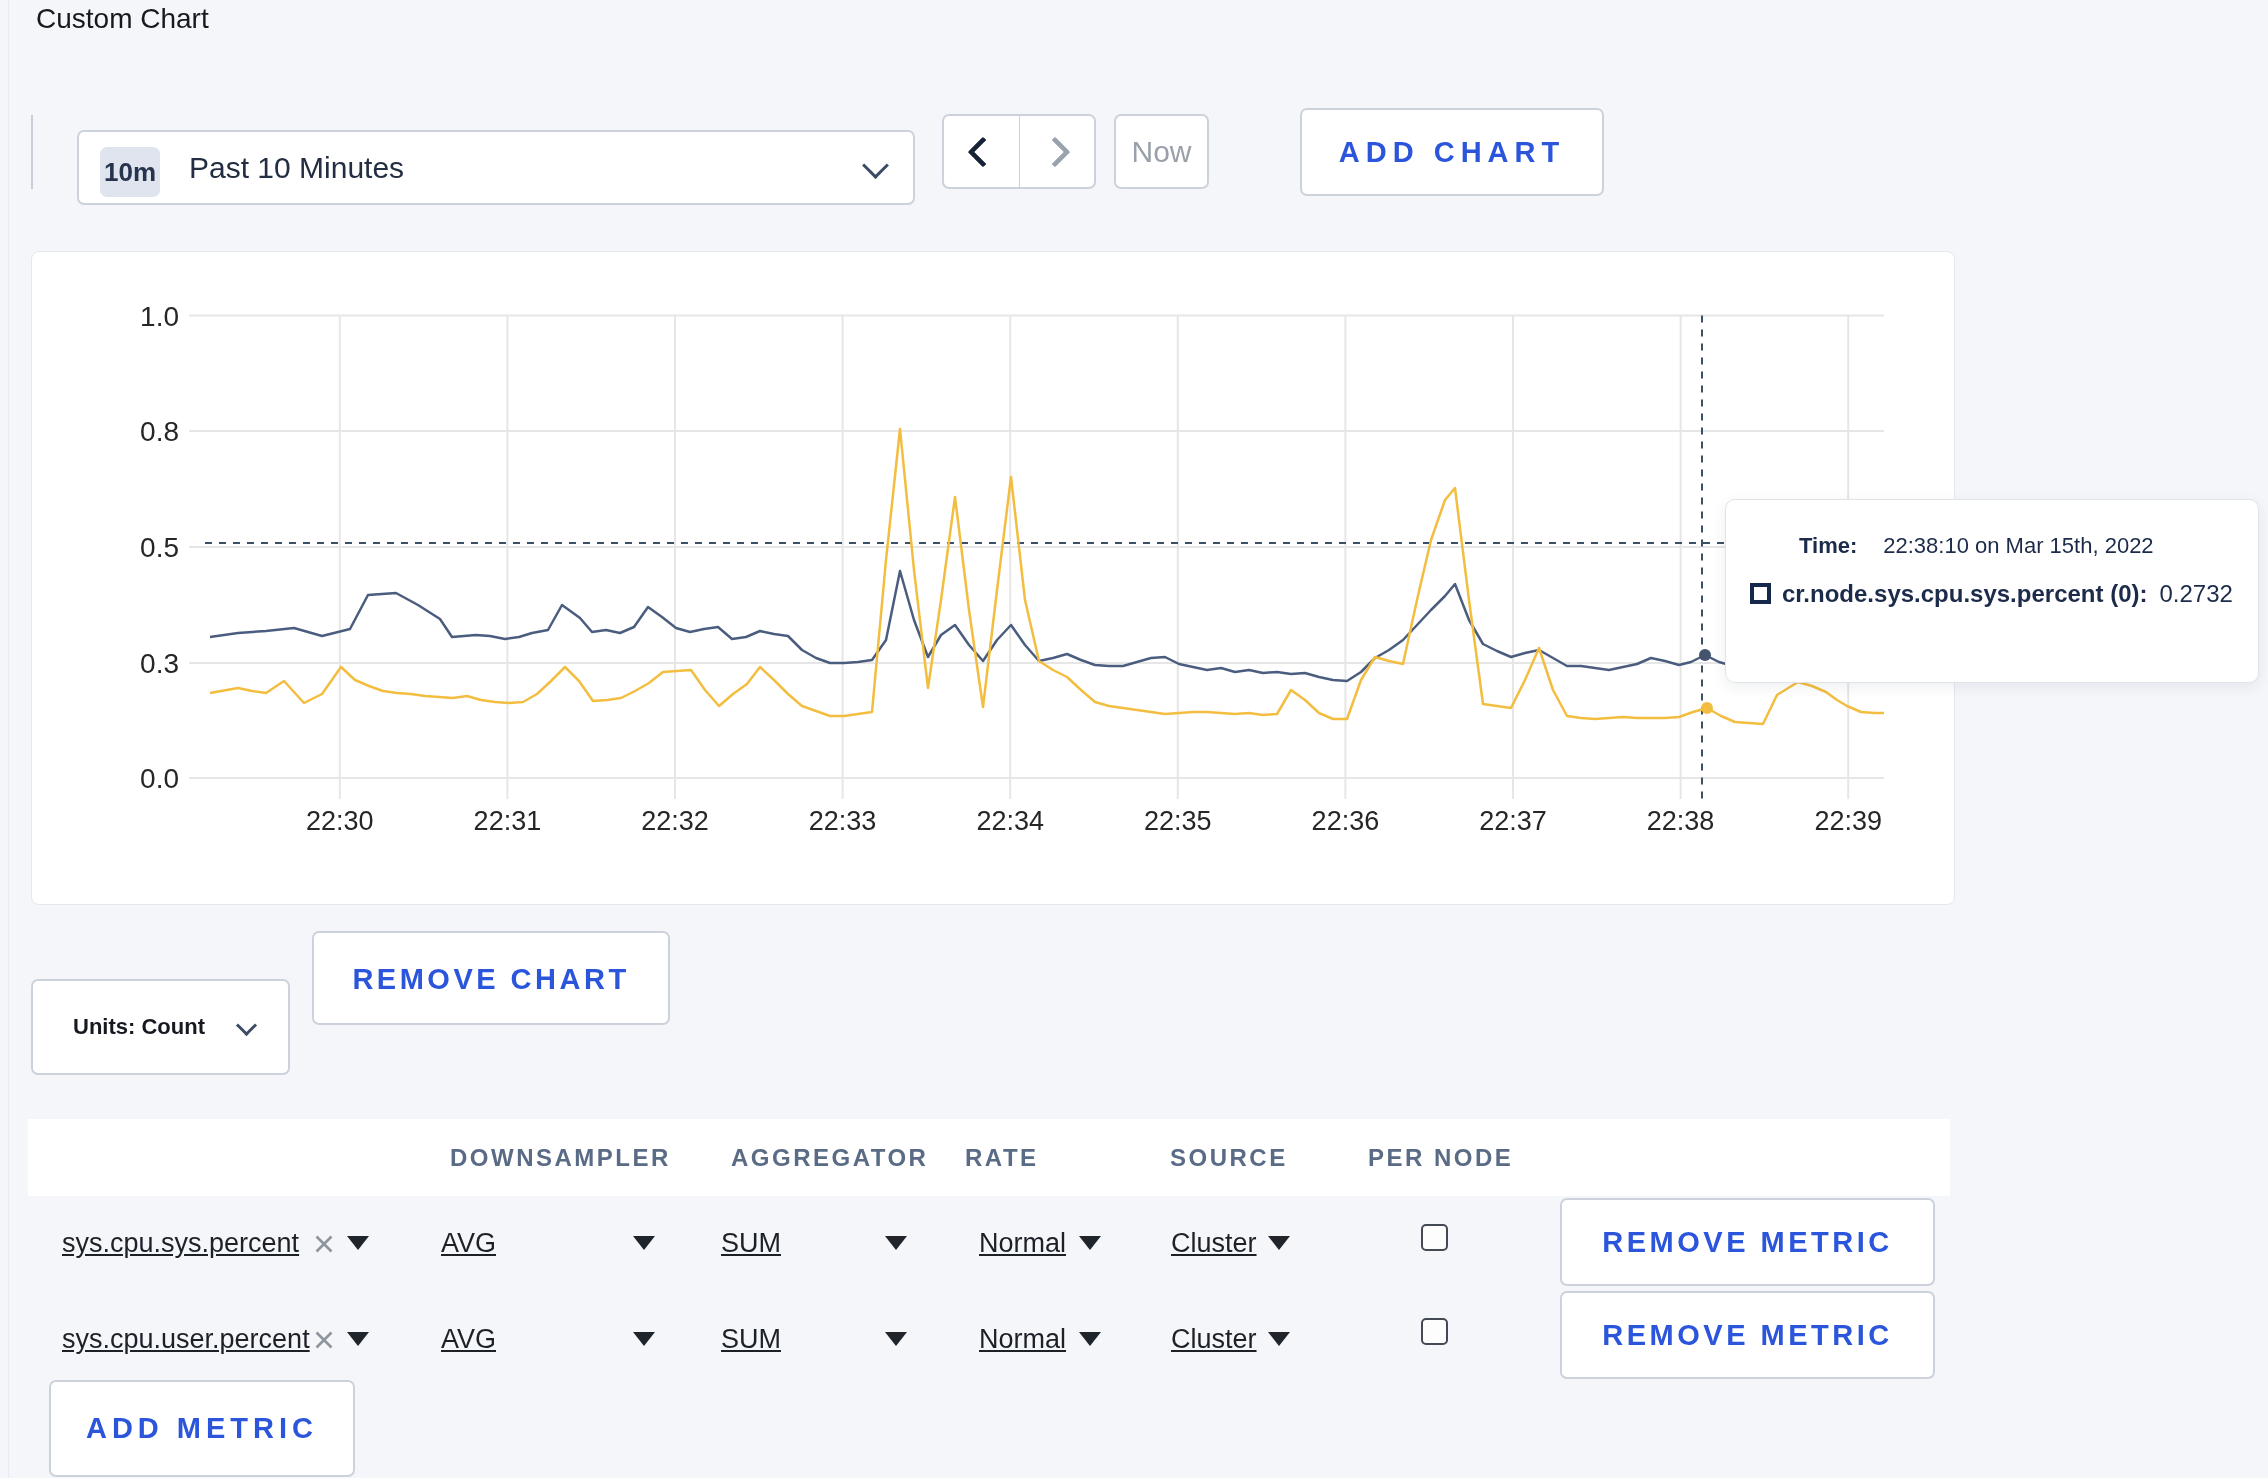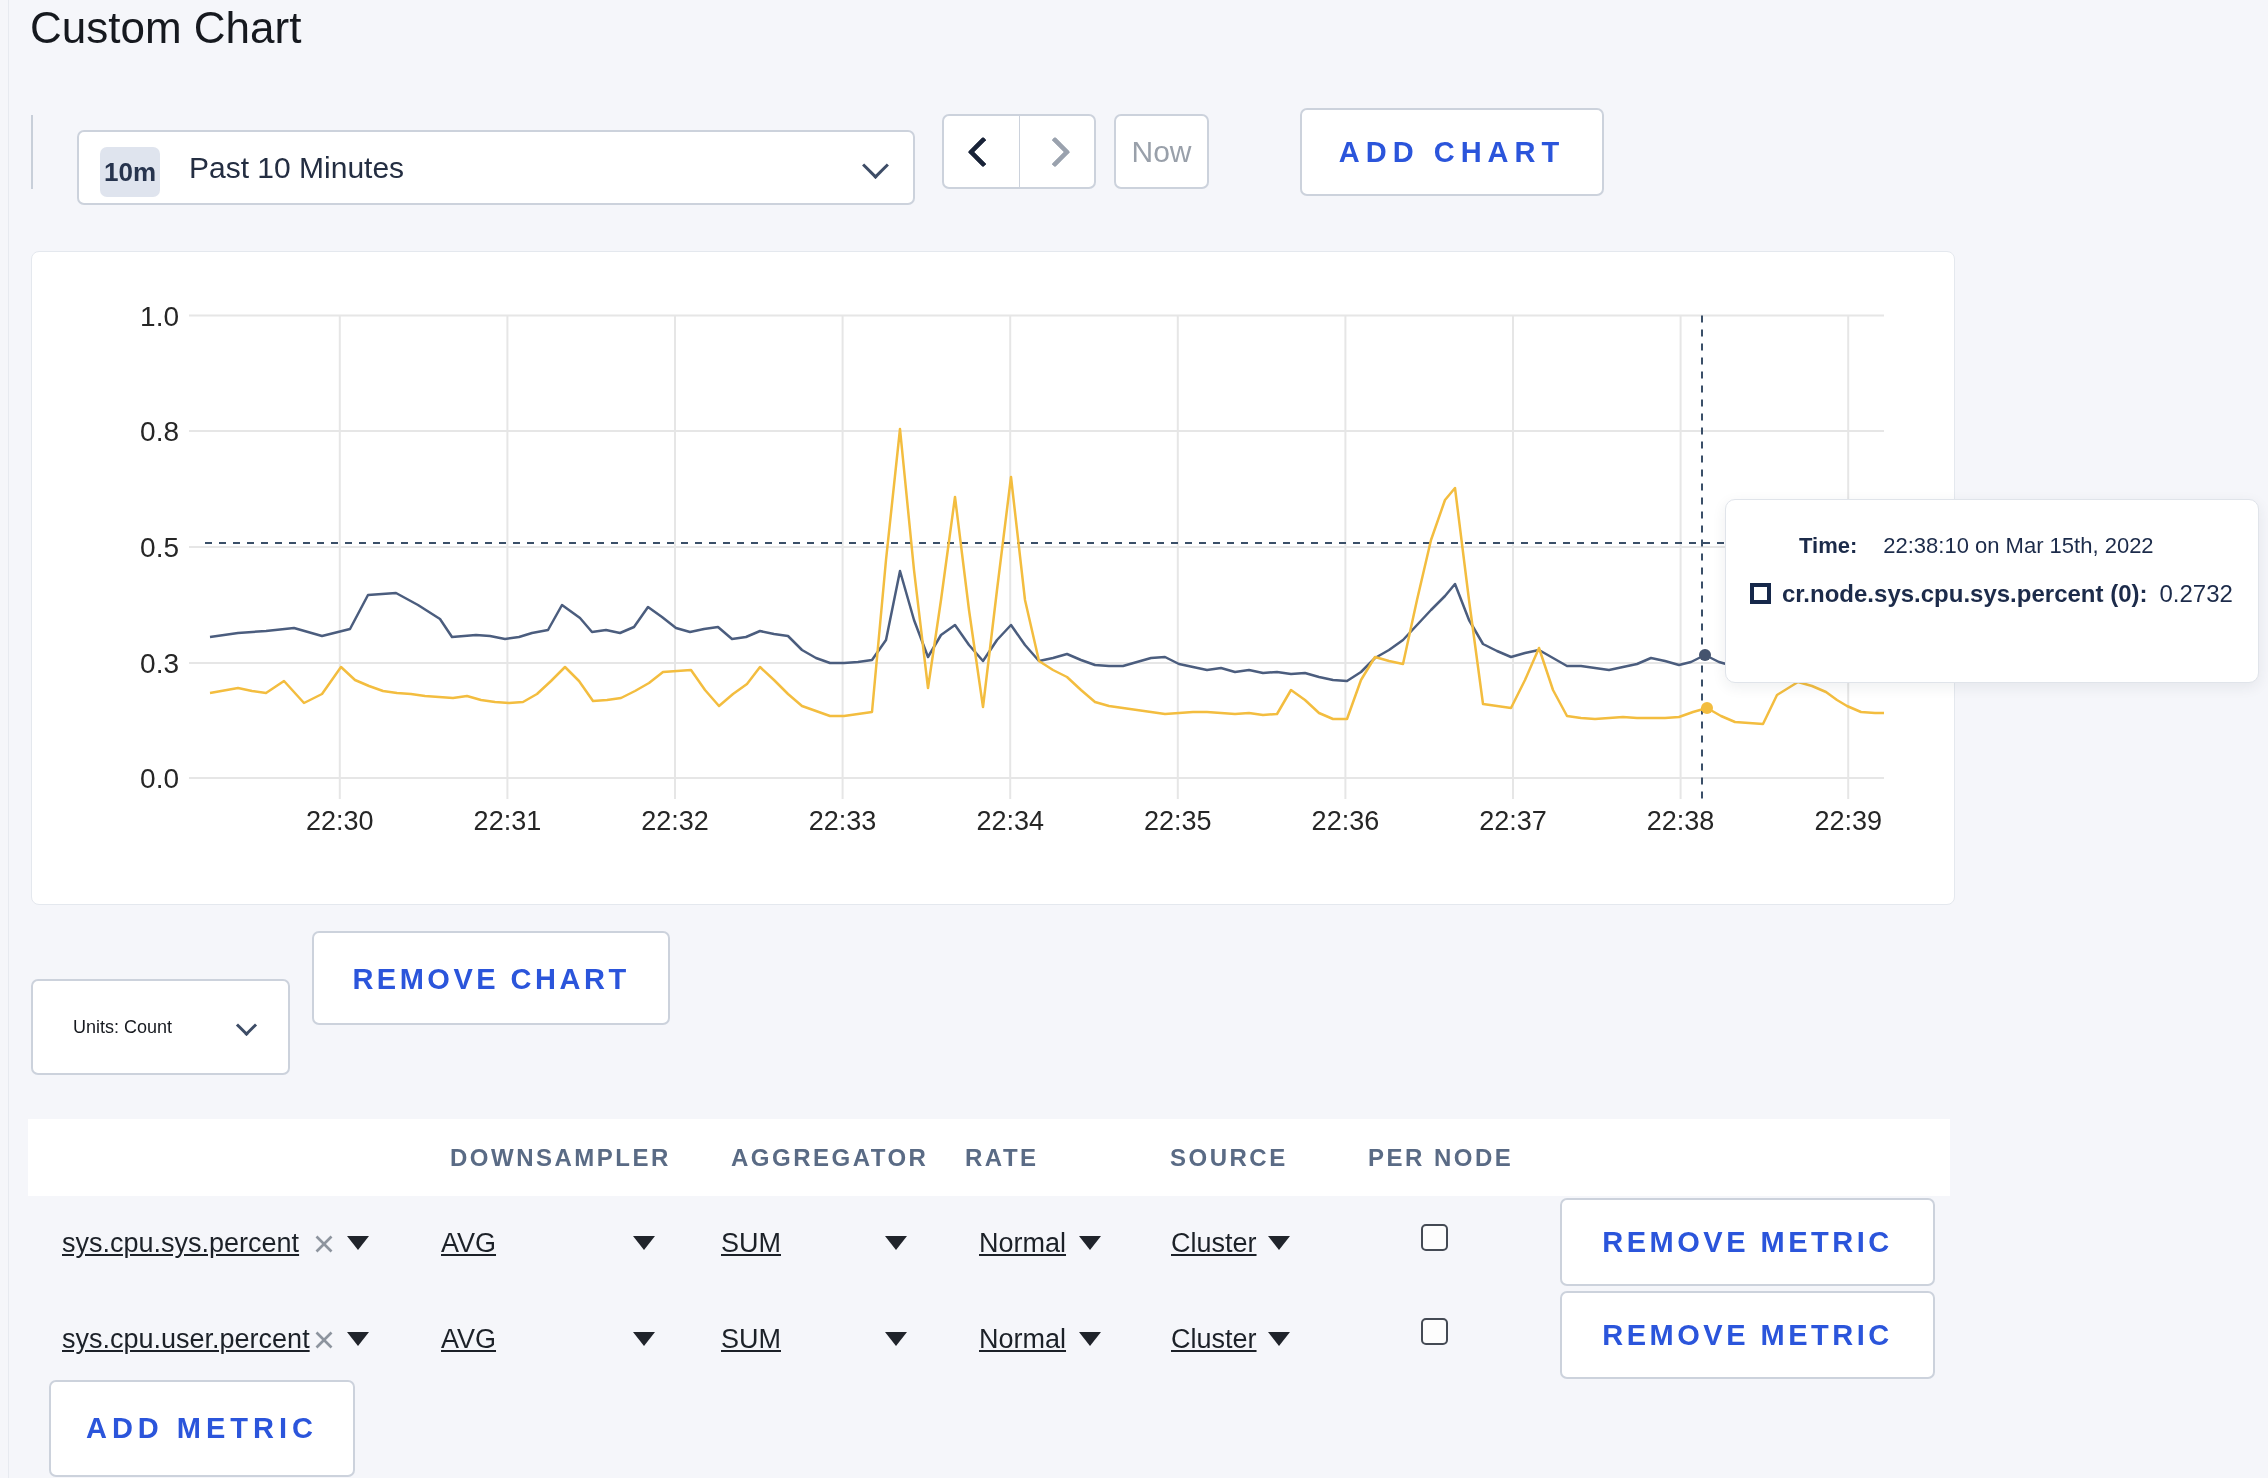--- a/index.html
+++ b/index.html
@@ -3,22 +3,22 @@
 <meta charset="utf-8">
 <style>
   html,body{margin:0;padding:0;}
   body{
     width:2268px;height:1478px;position:relative;overflow:hidden;
     background:#f5f6fa;
     font-family:"Liberation Sans", sans-serif;
   }
   .leftline{position:absolute;left:8px;top:0;width:1px;height:1478px;background:#e7eaf0;}
   h1{
-    position:absolute;left:30px;top:3px;margin:0;
-    font-size:44px;font-weight:400;color:#16191f;letter-spacing:0;
+    position:absolute;left:36px;top:3px;margin:0;
+    font-size:28px;font-weight:400;color:#16191f;letter-spacing:0;
   }
   .sep{position:absolute;left:31px;top:115px;width:2px;height:74px;background:#c8cfd9;}
   .btn{
     position:absolute;background:#fff;border:2px solid #ccd2dc;border-radius:7px;
     box-sizing:border-box;
   }
   .dropdown{left:77px;top:130px;width:838px;height:75px;}
   .badge{
     position:absolute;left:21px;top:15px;width:60px;height:50px;background:#dfe4ee;border-radius:7px;
     color:#27344e;font-size:26px;font-weight:700;text-align:center;line-height:50px;
@@ -41,21 +41,21 @@
     box-sizing:border-box;color:#1c2b4a;
   }
   .ttrow1{position:absolute;left:73px;top:33px;font-size:22px;}
   .ttrow1 b{font-weight:700;margin-right:26px;}
   .ttleg{position:absolute;left:24px;font-size:24px;font-weight:700;white-space:nowrap;}
   .sq{display:inline-block;width:21px;height:21px;box-sizing:border-box;margin-right:11px;position:relative;top:2px;}
   .sqnavy{border:4px solid #16284a;}
   .sqyellow{border:4px solid #f5bf33;}
   .ttval{font-weight:400;margin-left:12px;}
   .unitsbtn{left:31px;top:979px;width:259px;height:96px;}
-  .unitstext{position:absolute;left:40px;top:0;line-height:92px;font-size:18px;font-weight:400;color:#16191f;}
+  .unitstext{position:absolute;left:40px;top:0;line-height:92px;font-size:22px;font-weight:700;color:#16191f;}
   .unitschev{position:absolute;right:34px;top:37px;width:12px;height:12px;border-right:3px solid #3d4c66;border-bottom:3px solid #3d4c66;transform:rotate(45deg);}
   .removechart{left:312px;top:931px;width:358px;height:94px;color:#2b55db;font-size:29px;font-weight:700;letter-spacing:3.5px;text-align:center;line-height:92px;}
   .thead{position:absolute;left:28px;top:1119px;width:1922px;height:77px;background:#fff;}
   .th{position:absolute;top:0;height:77px;line-height:77px;font-size:24px;font-weight:700;letter-spacing:2.5px;color:#5a6b85;}
   .rowtext{position:absolute;font-size:27px;color:#1c2128;white-space:nowrap;text-decoration:underline;}
   .tri{width:0;height:0;border-left:11px solid transparent;border-right:11px solid transparent;border-top:14px solid #20242b;position:absolute;}
   .checkbox{position:absolute;width:27px;height:27px;border:2px solid #444a54;border-radius:5px;background:#fdfdfd;box-sizing:border-box;}
   .removemetric{width:375px;height:88px;color:#2b55db;font-size:29px;font-weight:700;letter-spacing:3.5px;text-align:center;line-height:84px;}
   .addmetric{left:49px;top:1380px;width:306px;height:97px;color:#2b55db;font-size:29px;font-weight:700;letter-spacing:5px;text-align:center;line-height:93px;}
 </style>

